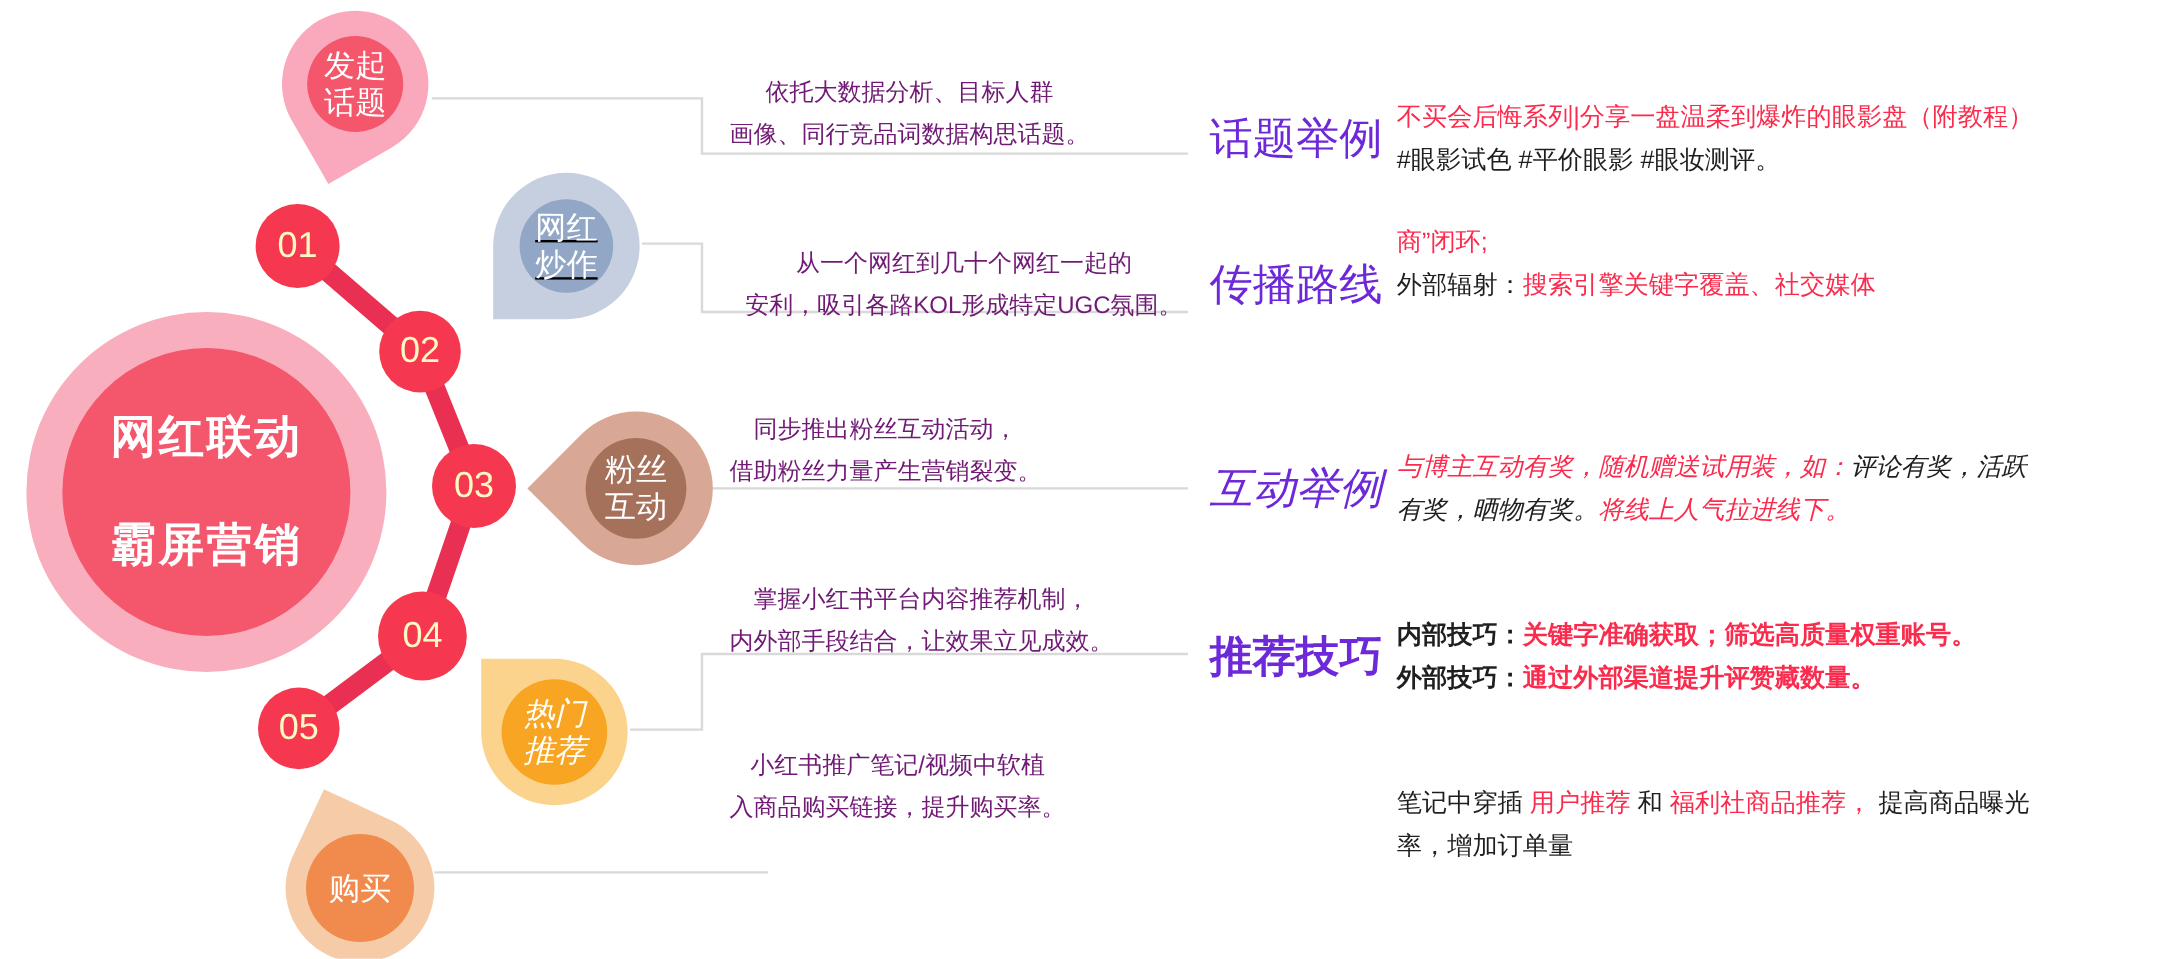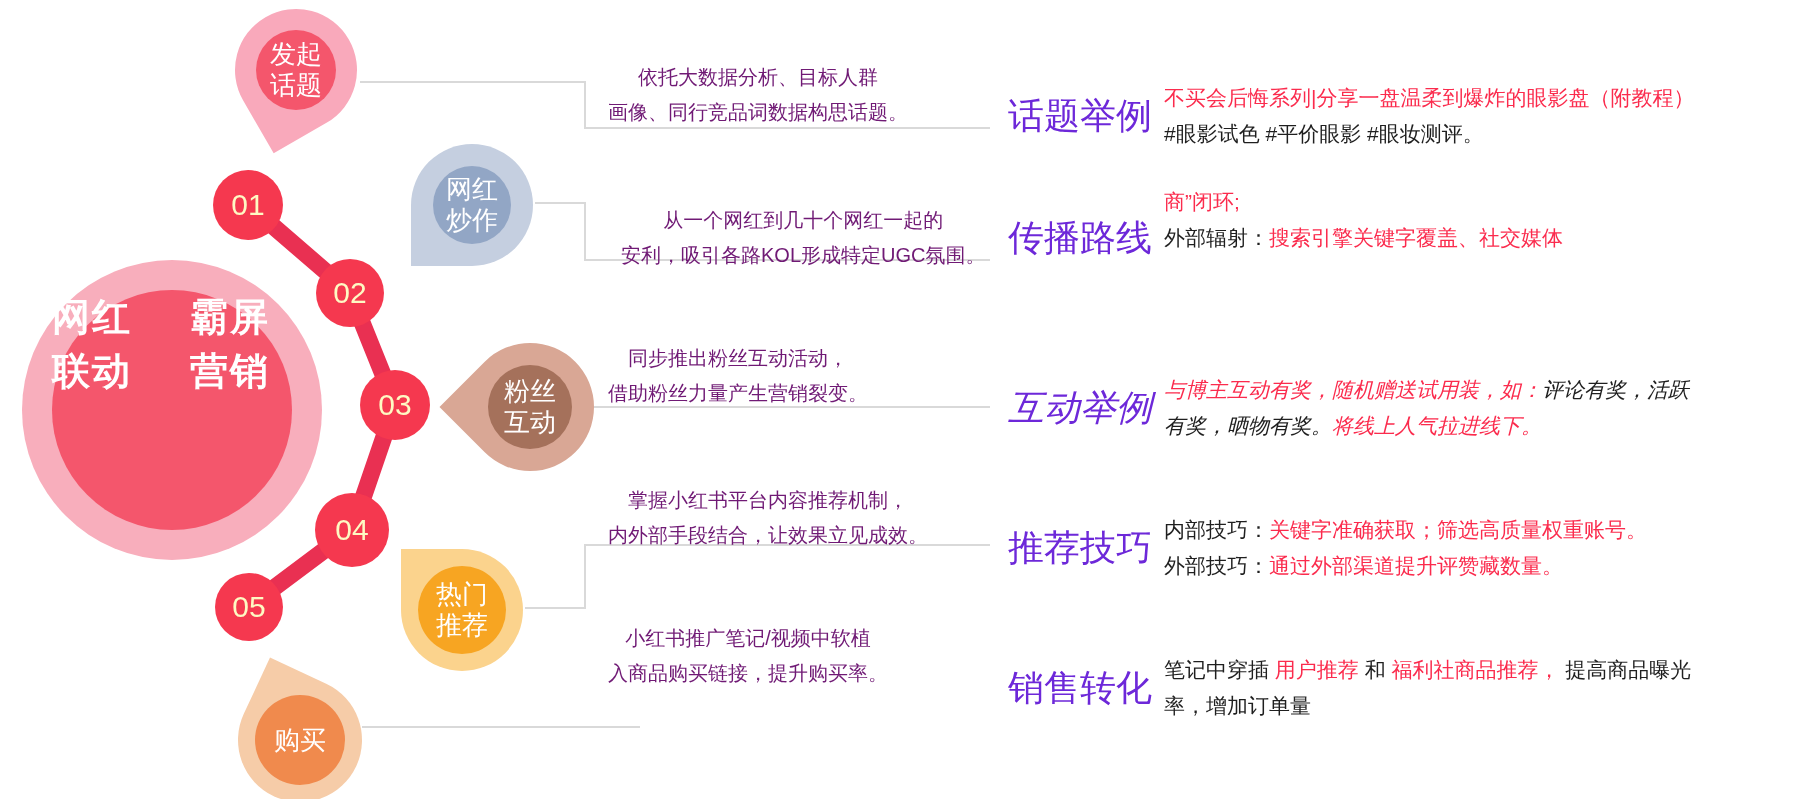--- a/index.html
+++ b/index.html
@@ -10,21 +10,21 @@
   }
   
   svg.connectors{position:absolute;left:0;top:0;z-index:1;}
   svg.connectors polyline,svg.connectors line{fill:none;stroke:#d9d9d9;stroke-width:2;}
 
   
   .center-outer{position:absolute;left:22px;top:260px;width:300px;height:300px;
     border-radius:50%;background:#f8aebc;z-index:2;}
   .center-inner{position:absolute;left:52px;top:290px;width:240px;height:240px;
     border-radius:50%;background:#f4566c;z-index:3;
-    display:flex;flex-direction:row;align-items:flex-start;justify-content:center;gap:36px;}
+    display:flex;flex-direction:column;align-items:center;justify-content:center;gap:36px;}
   .center-inner .ln{color:#fff;font-size:38px;font-weight:bold;line-height:54px;letter-spacing:2px;}
 
   
   .link{position:absolute;height:17px;background:#e93052;border-radius:9px;
     transform-origin:0 50%;z-index:2;}
   .link1{left:248px;top:196px;width:135px;transform:rotate(40.8deg);}
   .link2{left:350px;top:284px;width:121px;transform:rotate(68.1deg);}
   .link3{left:395px;top:396px;width:132px;transform:rotate(108.9deg);}
   .link4{left:352px;top:521px;width:129px;transform:rotate(143.2deg);}
   .num{position:absolute;border-radius:50%;background:#f5384f;color:#fef9c3;
@@ -38,47 +38,47 @@
   
   .pin{position:absolute;z-index:2;}
   .pin .bubble{position:absolute;left:50%;top:50%;border-radius:50%;
     display:flex;flex-direction:column;align-items:center;justify-content:center;}
   .pin .bubble .pl{color:#fff;font-size:26px;line-height:31px;}
   .pin1{left:235px;top:9px;width:122px;height:122px;background:#f9a9bb;
     border-radius:50% 50% 50% 0;transform:rotate(-30deg);}
   .pin1 .bubble{width:80px;height:80px;background:#f4566c;transform:translate(-50%,-50%) rotate(30deg);}
   .pin2{left:411px;top:144px;width:122px;height:122px;background:#c5cfe0;
     border-radius:50% 50% 50% 0;}
-  .pin2 .bubble{width:78px;height:78px;background:#92a6c5;transform:translate(-50%,-50%);}
+  .pin2 .bubble{width:78px;height:78px;background:#92a6c5;transform:translate(-50%,-50%);text-decoration:underline;}
   .pin3{left:466px;top:343px;width:128px;height:128px;background:#d9a795;
     border-radius:50% 50% 50% 0;transform:rotate(45deg);}
   .pin3 .bubble{width:84px;height:84px;background:#a5715b;transform:translate(-50%,-50%) rotate(-45deg);}
   .pin4{left:401px;top:549px;width:122px;height:122px;background:#fbd38d;
-    border-radius:0 50% 50% 50%;}
+    border-radius:0 50% 50% 50%;font-style:italic;}
   .pin4 .bubble{width:88px;height:88px;background:#f7a522;transform:translate(-50%,-50%);}
   .pin5{left:238px;top:678px;width:124px;height:124px;background:#f6cca8;
     border-radius:0 50% 50% 50%;transform:rotate(25deg);}
   .pin5 .bubble{width:90px;height:90px;background:#f08a4d;transform:translate(-50%,-50%) rotate(-25deg);}
 
   
   .desc{position:absolute;left:608px;z-index:4;color:#701a75;font-size:20px;line-height:35px;white-space:nowrap;text-align:center;}
   .desc1{top:60px;}.desc2{top:203px;margin-left:13px;}.desc3{top:341px;}.desc4{top:483px;}.desc5{top:621px;}
 
   
   .row{position:absolute;left:1008px;width:796px;z-index:4;}
   .row .hd{position:absolute;left:0;top:50%;transform:translateY(-50%);
     color:#6d28d9;font-size:36px;white-space:nowrap;}
   .row .txt{position:absolute;left:156px;top:0;width:626px;}
   .row .dl{font-size:21px;line-height:36px;white-space:nowrap;}
   .seg-black{color:#1f1f1f;}
   .seg-red{color:#fb2b4d;}
   .row1{top:80px;height:72px;}
   .row2{top:184px;height:108px;}
   .row3{top:372px;height:72px;font-style:italic;}
-  .row4{top:512px;height:72px;}
+  .row4{top:512px;height:72px;font-weight:bold;}
   .row5{top:652px;height:72px;}
 </style>
 </head>
 <body>
 
 <svg class="connectors" width="1804" height="799">
   <polyline points="360,82 585,82 585,128 990,128"></polyline>
   <polyline points="535,203 585,203 585,260 990,260"></polyline>
   <polyline points="592,407 990,407"></polyline>
   <polyline points="525,608 585,608 585,545 990,545"></polyline>
@@ -175,18 +175,17 @@
   </div>
 </div>
 <div class="row row4">
   <div class="hd">推荐技巧</div>
   <div class="txt">
     <div class="dl"><span class="seg-black">内部技巧：</span><span class="seg-red">关键字准确获取；筛选高质量权重账号。</span></div>
     <div class="dl"><span class="seg-black">外部技巧：</span><span class="seg-red">通过外部渠道提升评赞藏数量。</span></div>
   </div>
 </div>
 <div class="row row5">
-  <div class="hd">销售转化</div>
   <div class="txt">
     <div class="dl"><span class="seg-black">笔记中穿插 </span><span class="seg-red">用户推荐</span><span class="seg-black"> 和 </span><span class="seg-red">福利社商品推荐，</span><span class="seg-black"> 提高商品曝光</span></div>
     <div class="dl"><span class="seg-black">率，增加订单量</span></div>
   </div>
 </div>
 
 </body></html>

